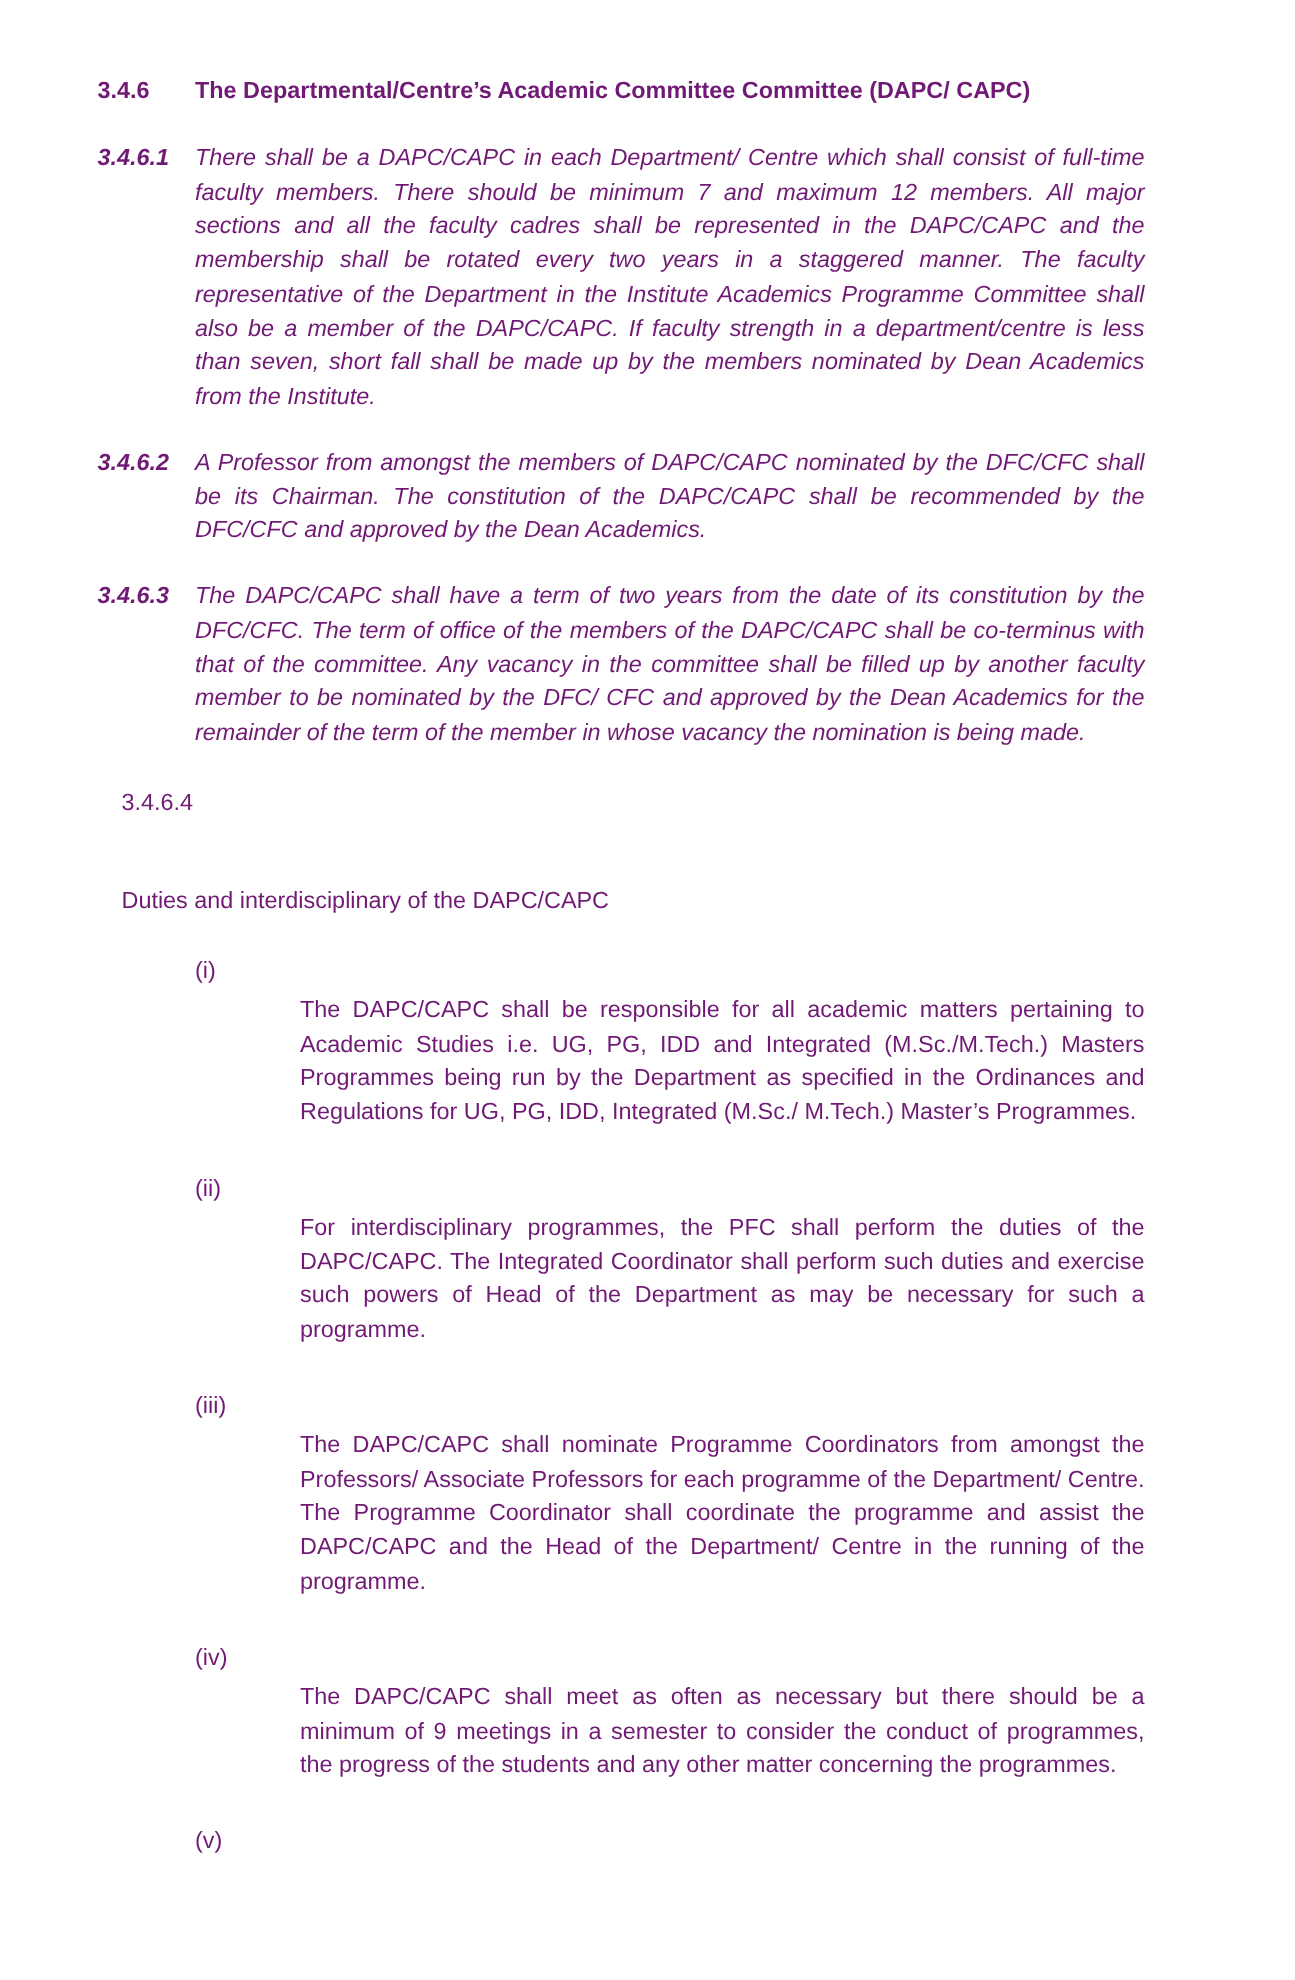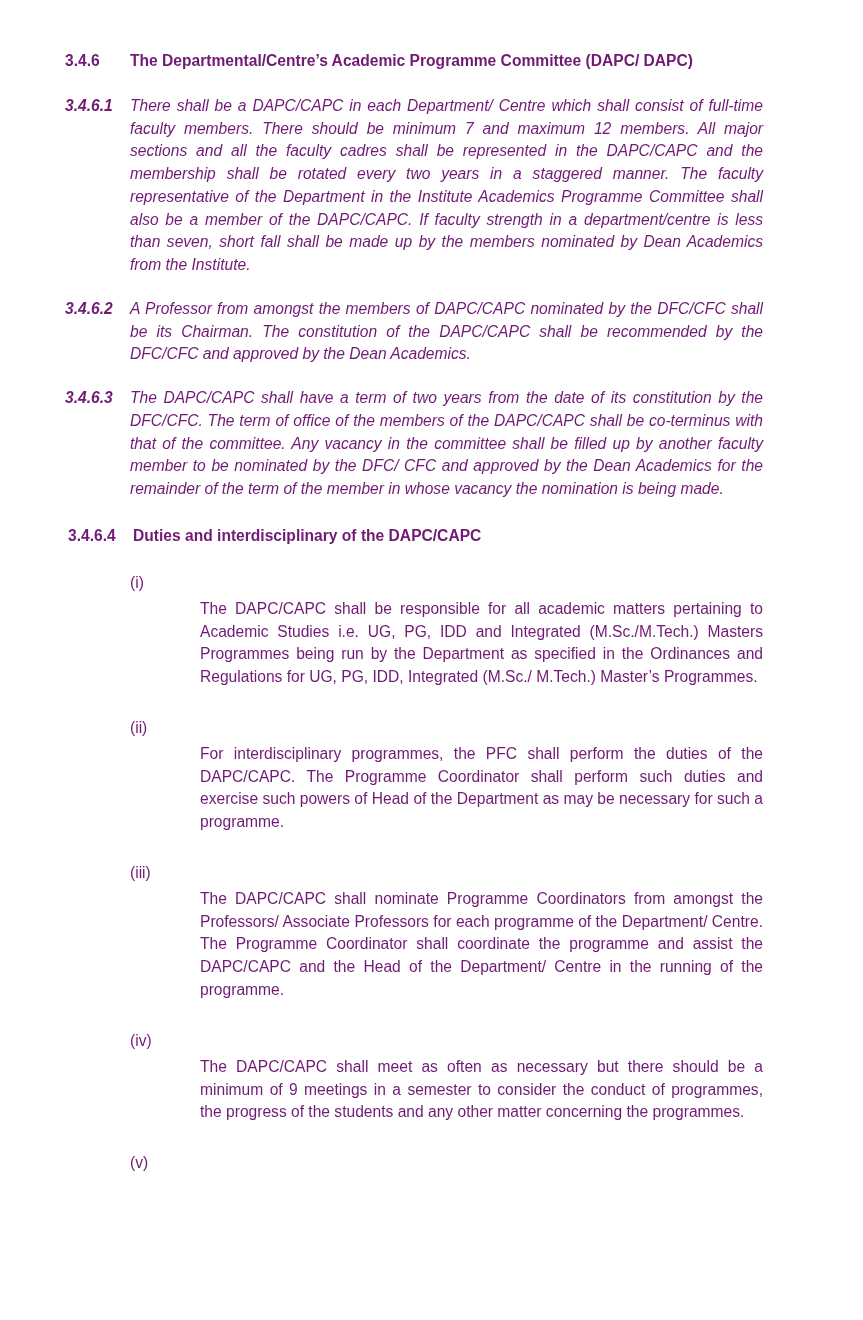--- a/index.html
+++ b/index.html
@@ -38,22 +38,23 @@
   }
   .clause .num {
     flex: 0 0 65px;
     font-weight: bold;
   }
   .clause .text {
     flex: 1;
     text-align: justify;
   }
   .duties-heading {
-    font-weight: bold;
-    margin: 24px 0 24px 3px;
+    font-weight: normal;
+    margin: 24px 0 24px 16px;
+    flex-direction: column;
   }
   .duties-heading .num {
     flex: 0 0 65px;
   }
   .duties-heading .title {
     flex: 1;
   }
   .duty {
     margin: 0 0 28px 65px;
   }
@@ -66,21 +67,21 @@
     margin-top: 26px;
   }
 </style>
 </head>
 <body>
 
 <div class="page">
 
   <div class="row heading">
     <span class="num">3.4.6</span>
-    <span class="title">The Departmental/Centre’s Academic Programme Committee (DAPC/ DAPC)</span>
+    <span class="title">The Departmental/Centre’s Academic Committee Committee (DAPC/ CAPC)</span>
   </div>
 
   <div class="row clause">
     <span class="num">3.4.6.1</span>
     <span class="text">There shall be a DAPC/CAPC in each Department/ Centre which shall consist of full-time faculty members. There should be minimum 7 and maximum 12 members. All major sections and all the faculty cadres shall be represented in the DAPC/CAPC and the membership shall be rotated every two years in a staggered manner. The faculty representative of the Department in the Institute Academics Programme Committee shall also be a member of the DAPC/CAPC. If faculty strength in a department/centre is less than seven, short fall shall be made up by the members nominated by Dean Academics from the Institute.</span>
   </div>
 
   <div class="row clause">
     <span class="num">3.4.6.2</span>
     <span class="text">A Professor from amongst the members of DAPC/CAPC nominated by the DFC/CFC shall be its Chairman. The constitution of the DAPC/CAPC shall be recommended by the DFC/CFC and approved by the Dean Academics.</span>
@@ -96,21 +97,21 @@
     <span class="title">Duties and interdisciplinary of the DAPC/CAPC</span>
   </div>
 
   <div class="row duty">
     <span class="marker">(i)</span>
     <span class="text">The DAPC/CAPC shall be responsible for all academic matters pertaining to Academic Studies i.e. UG, PG, IDD and Integrated (M.Sc./M.Tech.) Masters Programmes being run by the Department as specified in the Ordinances and Regulations for UG, PG, IDD, Integrated (M.Sc./ M.Tech.) Master’s Programmes.</span>
   </div>
 
   <div class="row duty">
     <span class="marker">(ii)</span>
-    <span class="text">For interdisciplinary programmes, the PFC shall perform the duties of the DAPC/CAPC. The Programme Coordinator shall perform such duties and exercise such powers of Head of the Department as may be necessary for such a programme.</span>
+    <span class="text">For interdisciplinary programmes, the PFC shall perform the duties of the DAPC/CAPC. The Integrated Coordinator shall perform such duties and exercise such powers of Head of the Department as may be necessary for such a programme.</span>
   </div>
 
   <div class="row duty">
     <span class="marker">(iii)</span>
     <span class="text">The DAPC/CAPC shall nominate Programme Coordinators from amongst the Professors/ Associate Professors for each programme of the Department/ Centre. The Programme Coordinator shall coordinate the programme and assist the DAPC/CAPC and the Head of the Department/ Centre in the running of the programme.</span>
   </div>
 
   <div class="row duty">
     <span class="marker">(iv)</span>
     <span class="text">The DAPC/CAPC shall meet as often as necessary but there should be a minimum of 9 meetings in a semester to consider the conduct of programmes, the progress of the students and any other matter concerning the programmes.</span>

